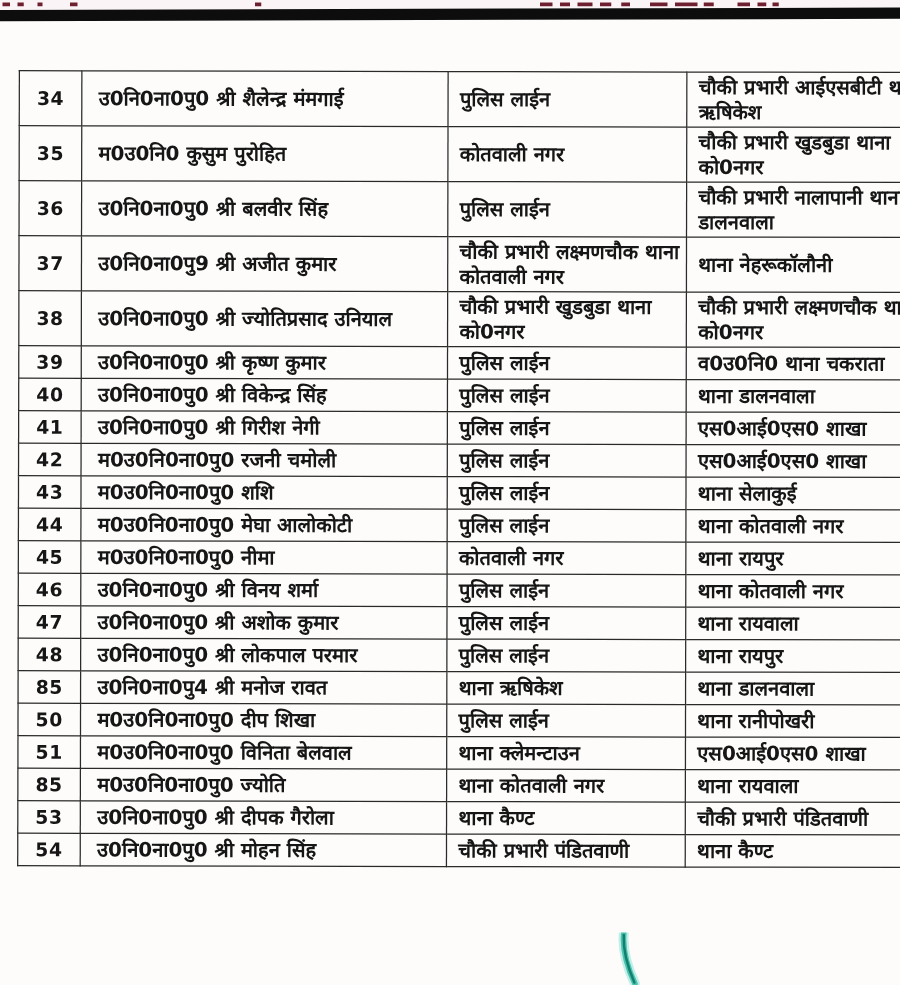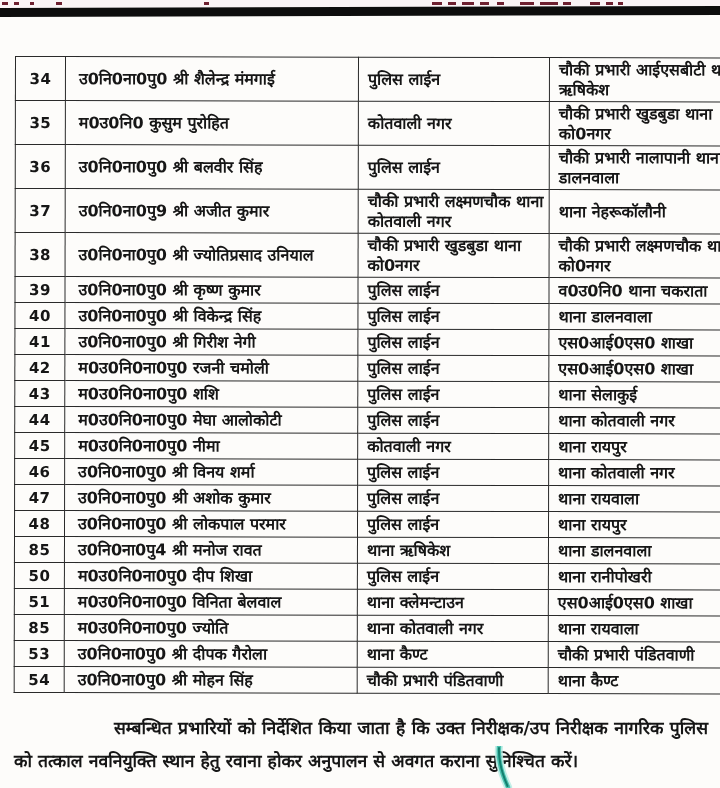--- a/index.html
+++ b/index.html
@@ -223,21 +223,20 @@
     </tr>
         <tr class="short">
       <td class="cell-sno">54</td>
       <td class="cell-name">उ0नि0ना0पु0 श्री मोहन सिंह</td>
       <td class="cell-from">चौकी प्रभारी पंडितवाणी</td>
       <td class="cell-to">थाना कैण्ट</td>
     </tr>
       </tbody>
   </table>
 
-  <p class="directive">सम्बन्धित प्रभारियों को निर्देशित किया जाता है कि उक्त निरीक्षक/उप निरीक्षक नागरिक पुलिस को तत्काल नवनियुक्ति स्थान हेतु रवाना होकर अनुपालन से अवगत कराना सुनिश्चित करें।</p>
 
   <svg class="pen-mark" viewBox="0 0 34 42">
     <path d="M13 1 C 12 12, 14 24, 22 41" fill="none" stroke="#b9ece4" stroke-width="8" stroke-linecap="round" opacity="0.85"></path>
     <path d="M13 1 C 12 12, 14 24, 22 41" fill="none" stroke="#4cc2b0" stroke-width="4.5" stroke-linecap="round"></path>
     <path d="M13 2 C 12.5 13, 15 25, 21.5 40" fill="none" stroke="#137f6e" stroke-width="2" stroke-linecap="round"></path>
   </svg>
 
 </div>
 
 </body></html>

